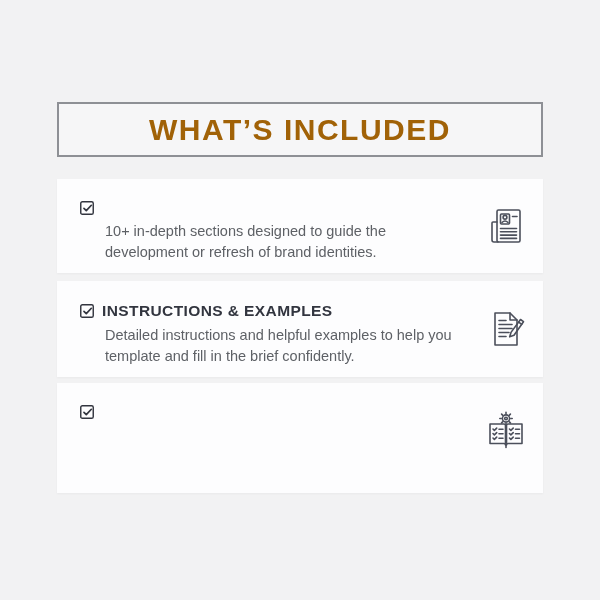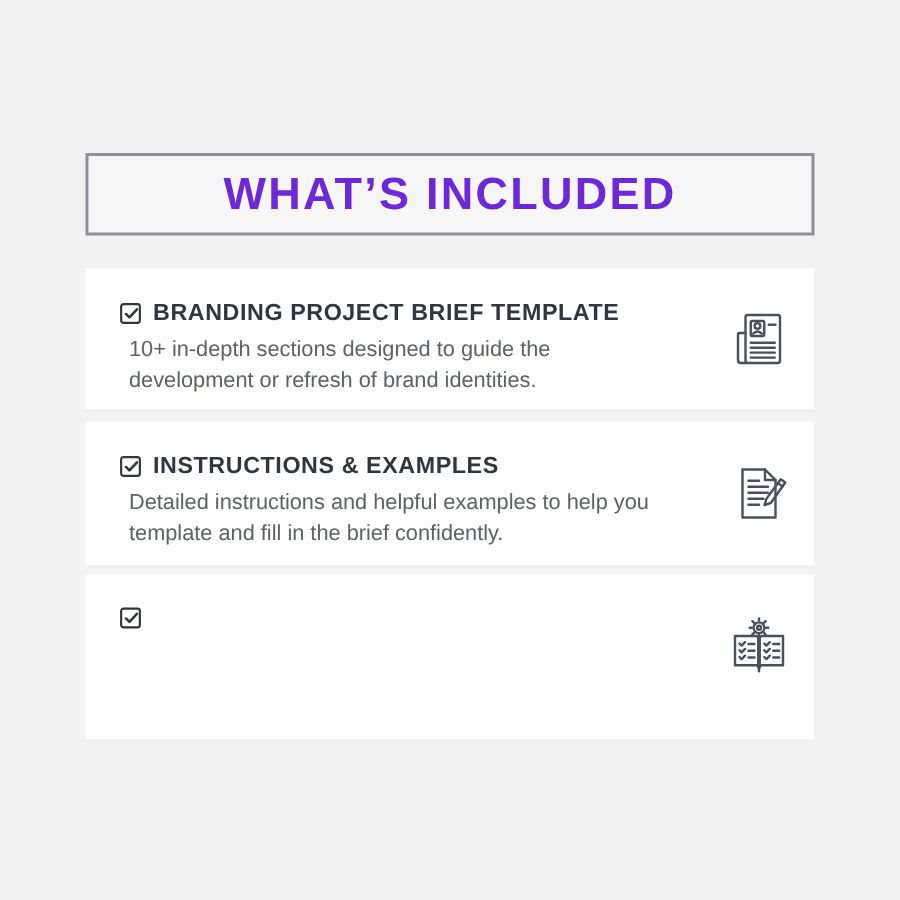--- a/index.html
+++ b/index.html
@@ -16,21 +16,21 @@
     width:482px;height:51px;
     border:2px solid #8e9095;
     background:#f6f6f7;
     display:flex;align-items:center;justify-content:center;
   }
   .title-box h1{
     margin:0;
     font-size:30px;
     font-weight:800;
     letter-spacing:1.5px;
-    color:#6d28d9;
+    color:#a16207;
   }
   .card{
     position:absolute;
     left:57px;
     width:486px;
     background:#fdfdfe;
     box-shadow:0 1px 2px rgba(0,0,0,0.04);
     box-sizing:border-box;
     padding:21px 76px 0 22px;
   }
@@ -45,21 +45,21 @@
   .checkbox-glyph{flex:0 0 auto;display:block;}
   .card-title{
     margin:0;
     font-size:15.5px;
     font-weight:bold;
     letter-spacing:0.4px;
     color:#32353f;
     white-space:nowrap;
   }
   .card-desc{
-    margin:5px 0 0 7px;
+    margin:5px 0 0 26px;
     font-size:14.5px;
     line-height:1.42;
     color:#5e6166;
     white-space:pre-line;
   }
   .card-icon{
     position:absolute;
     right:13px;
     width:48px;height:48px;
   }
@@ -78,21 +78,20 @@
   </div>
 
   <div class="card c1">
     <div class="card-title-row">
       <span class="checkbox-glyph">
         <svg width="16" height="16" viewBox="0 0 20 20">
           <rect x="2.2" y="2.2" width="15.6" height="15.6" rx="2" fill="none" stroke="#32353f" stroke-width="1.8"></rect>
           <path d="M6.2 10.4 l2.9 2.9 L15.4 6.6" fill="none" stroke="#32353f" stroke-width="2.1" stroke-linecap="round" stroke-linejoin="round"></path>
         </svg>
       </span>
-      <h2 class="card-title">BRANDING PROJECT BRIEF TEMPLATE</h2>
     </div>
     <p class="card-desc">10+ in-depth sections designed to guide the
 development or refresh of brand identities.</p>
     <span class="card-icon">
       <svg width="48" height="48" viewBox="0 0 48 48" fill="none" stroke="#4b4f5b" stroke-width="1.6" stroke-linecap="round" stroke-linejoin="round">
         <path d="M15 20 H11 Q10 20 10 21 V38 Q10 40 12 40 H16"></path>
         <rect x="15" y="8" width="23" height="32" rx="1.5"></rect>
         <rect x="18.5" y="12" width="9" height="10" rx="1"></rect>
         <circle cx="23" cy="15.3" r="1.9"></circle>
         <path d="M20 20.5 q3 -3 6 0"></path>

